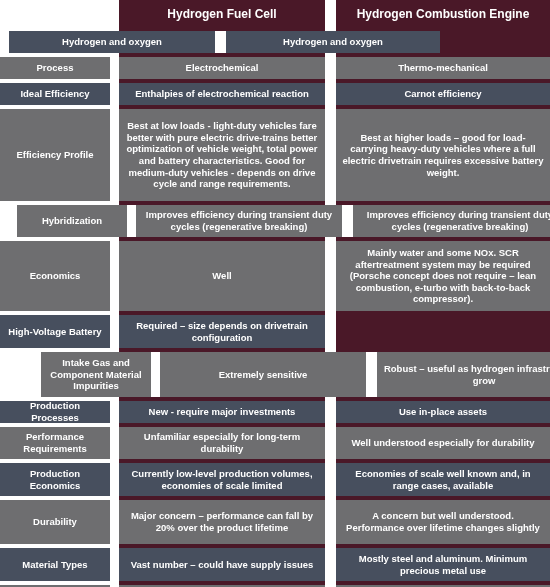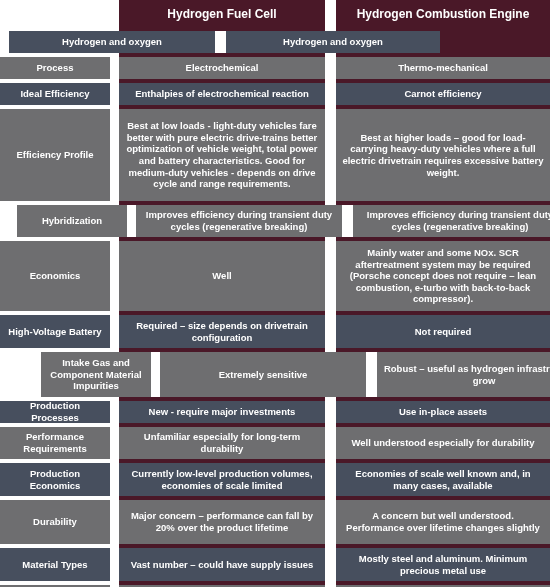--- a/index.html
+++ b/index.html
@@ -230,21 +230,20 @@
           <div class="s-g1"></div>
           <div class="s-b"></div>
           <div class="s-g2"></div>
           <div class="s-c"></div>
         </div>
         <div class="row tone-dark" style="height: 33px;">
           <div class="cell c-a">High-Voltage Battery</div>
           <div class="cell gap-1"></div>
           <div class="cell c-b">Required – size depends on drivetrain configuration</div>
           <div class="cell gap-2"></div>
-          <div class="cell c-c">Not required</div>
         </div>
         <div class="sep">
           <div class="s-a"></div>
           <div class="s-g1"></div>
           <div class="s-b"></div>
           <div class="s-g2"></div>
           <div class="s-c"></div>
         </div>
         <div class="row tone-light" style="height: 45px; padding-left: 41px;">
           <div class="cell c-a">Intake Gas and Component Material Impurities</div>
@@ -286,21 +285,21 @@
           <div class="s-g1"></div>
           <div class="s-b"></div>
           <div class="s-g2"></div>
           <div class="s-c"></div>
         </div>
         <div class="row tone-dark" style="height: 33px;">
           <div class="cell c-a">Production Economics</div>
           <div class="cell gap-1"></div>
           <div class="cell c-b">Currently low-level production volumes, economies of scale limited</div>
           <div class="cell gap-2"></div>
-          <div class="cell c-c">Economies of scale well known and, in many cases, available</div>
+          <div class="cell c-c">Economies of scale well known and, in range cases, available</div>
         </div>
         <div class="sep">
           <div class="s-a"></div>
           <div class="s-g1"></div>
           <div class="s-b"></div>
           <div class="s-g2"></div>
           <div class="s-c"></div>
         </div>
         <div class="row tone-light" style="height: 44px;">
           <div class="cell c-a">Durability</div>

